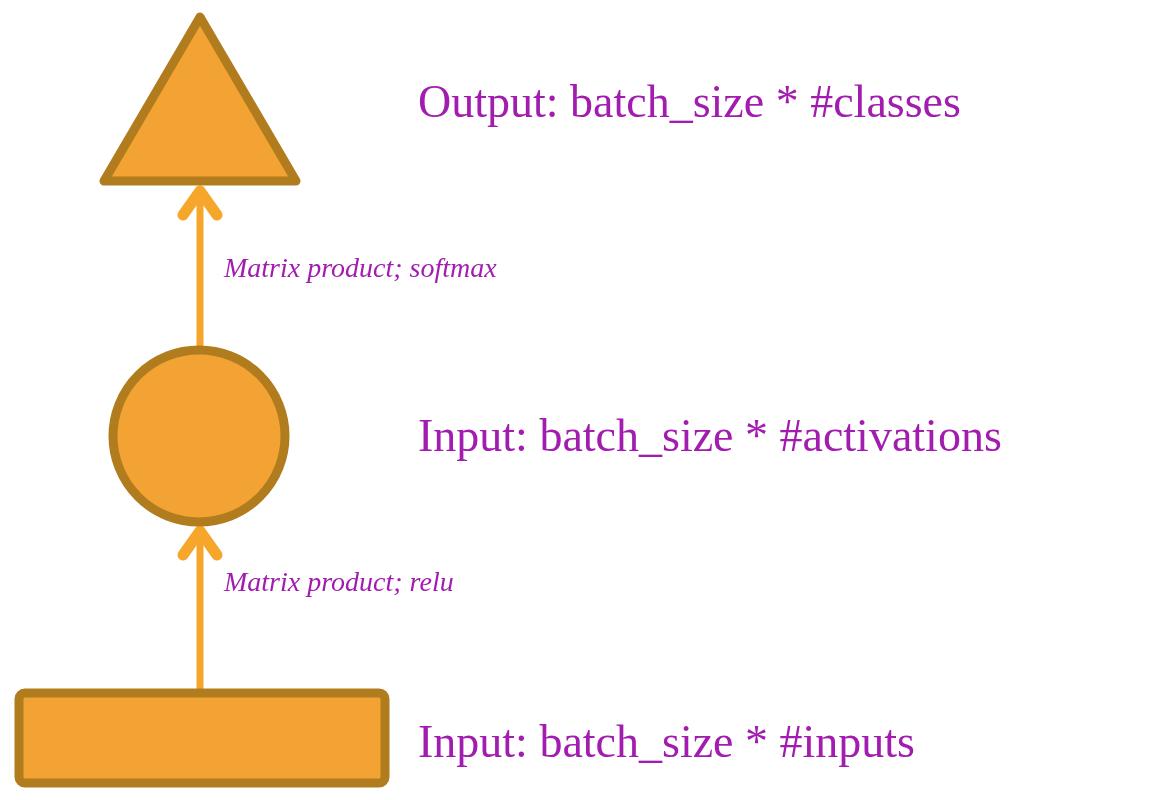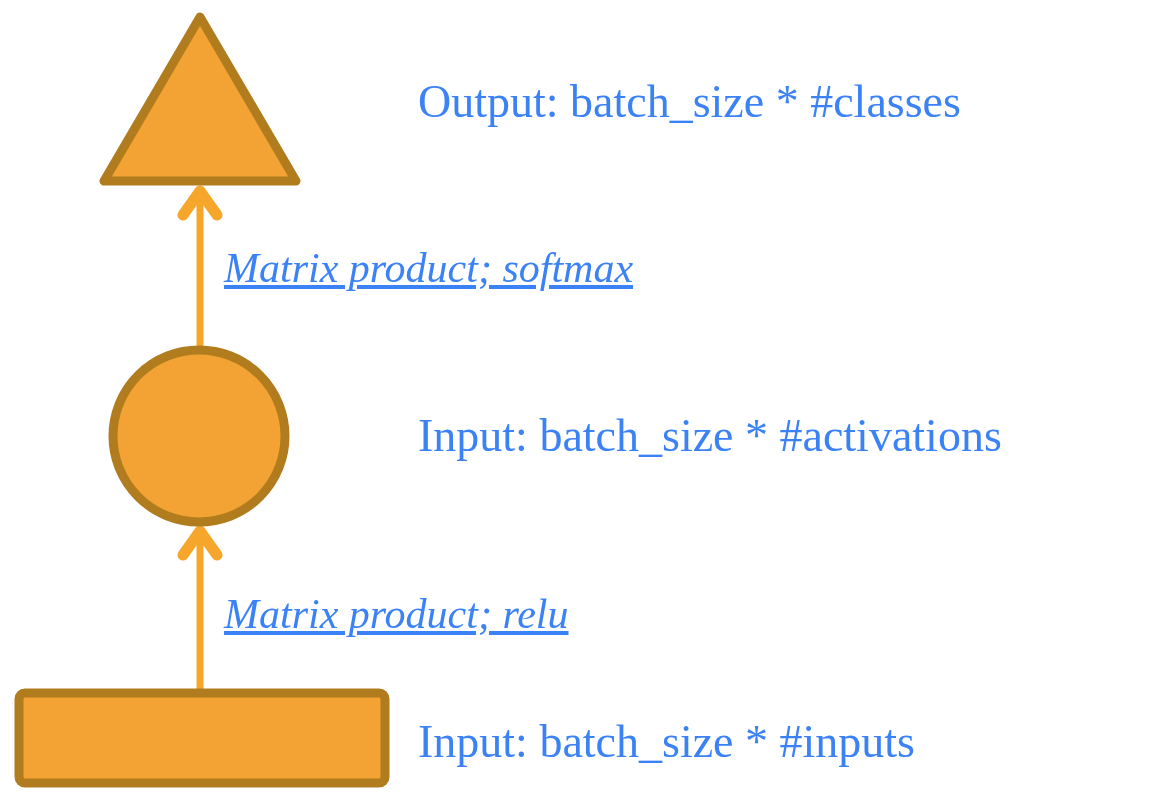--- a/index.html
+++ b/index.html
@@ -16,31 +16,30 @@
     font-family: "Liberation Serif", serif;
   }
   .canvas svg {
     position: absolute;
     left: 0;
     top: 0;
   }
   .label {
     position: absolute;
     white-space: nowrap;
-    color: #3b82f6;
+    color: #a21caf;
     transform: translateY(-50%);
     line-height: 1;
   }
   .layer-label {
     font-size: 46px;
   }
   .edge-label {
-    font-size: 42px;
+    font-size: 28px;
     font-style: italic;
-    text-decoration: underline;
   }
 </style>
 </head>
 <body>
 
 <div class="canvas">
 
   <svg width="1152" height="800" viewBox="0 0 1152 800">
 
     <g>
@@ -59,17 +58,17 @@
 
     <rect x="19" y="693" width="366" height="90" rx="6" stroke-width="9" fill="#F2A333" stroke="#B17C1E"></rect>
   </svg>
 
   <div class="label layer-label" style="left:418px; top:102px;">Output: batch_size * #classes</div>
 
   <div class="label edge-label" style="left:224px; top:268px;">Matrix product; softmax</div>
 
   <div class="label layer-label" style="left:418px; top:436px;">Input: batch_size * #activations</div>
 
-  <div class="label edge-label" style="left:224px; top:614px;text-align:center;">Matrix product; relu</div>
+  <div class="label edge-label" style="left:224px; top:582px;text-align:center;">Matrix product; relu</div>
 
   <div class="label layer-label" style="left:418px; top:742px;">Input: batch_size * #inputs</div>
 
 </div>
 
 </body></html>

